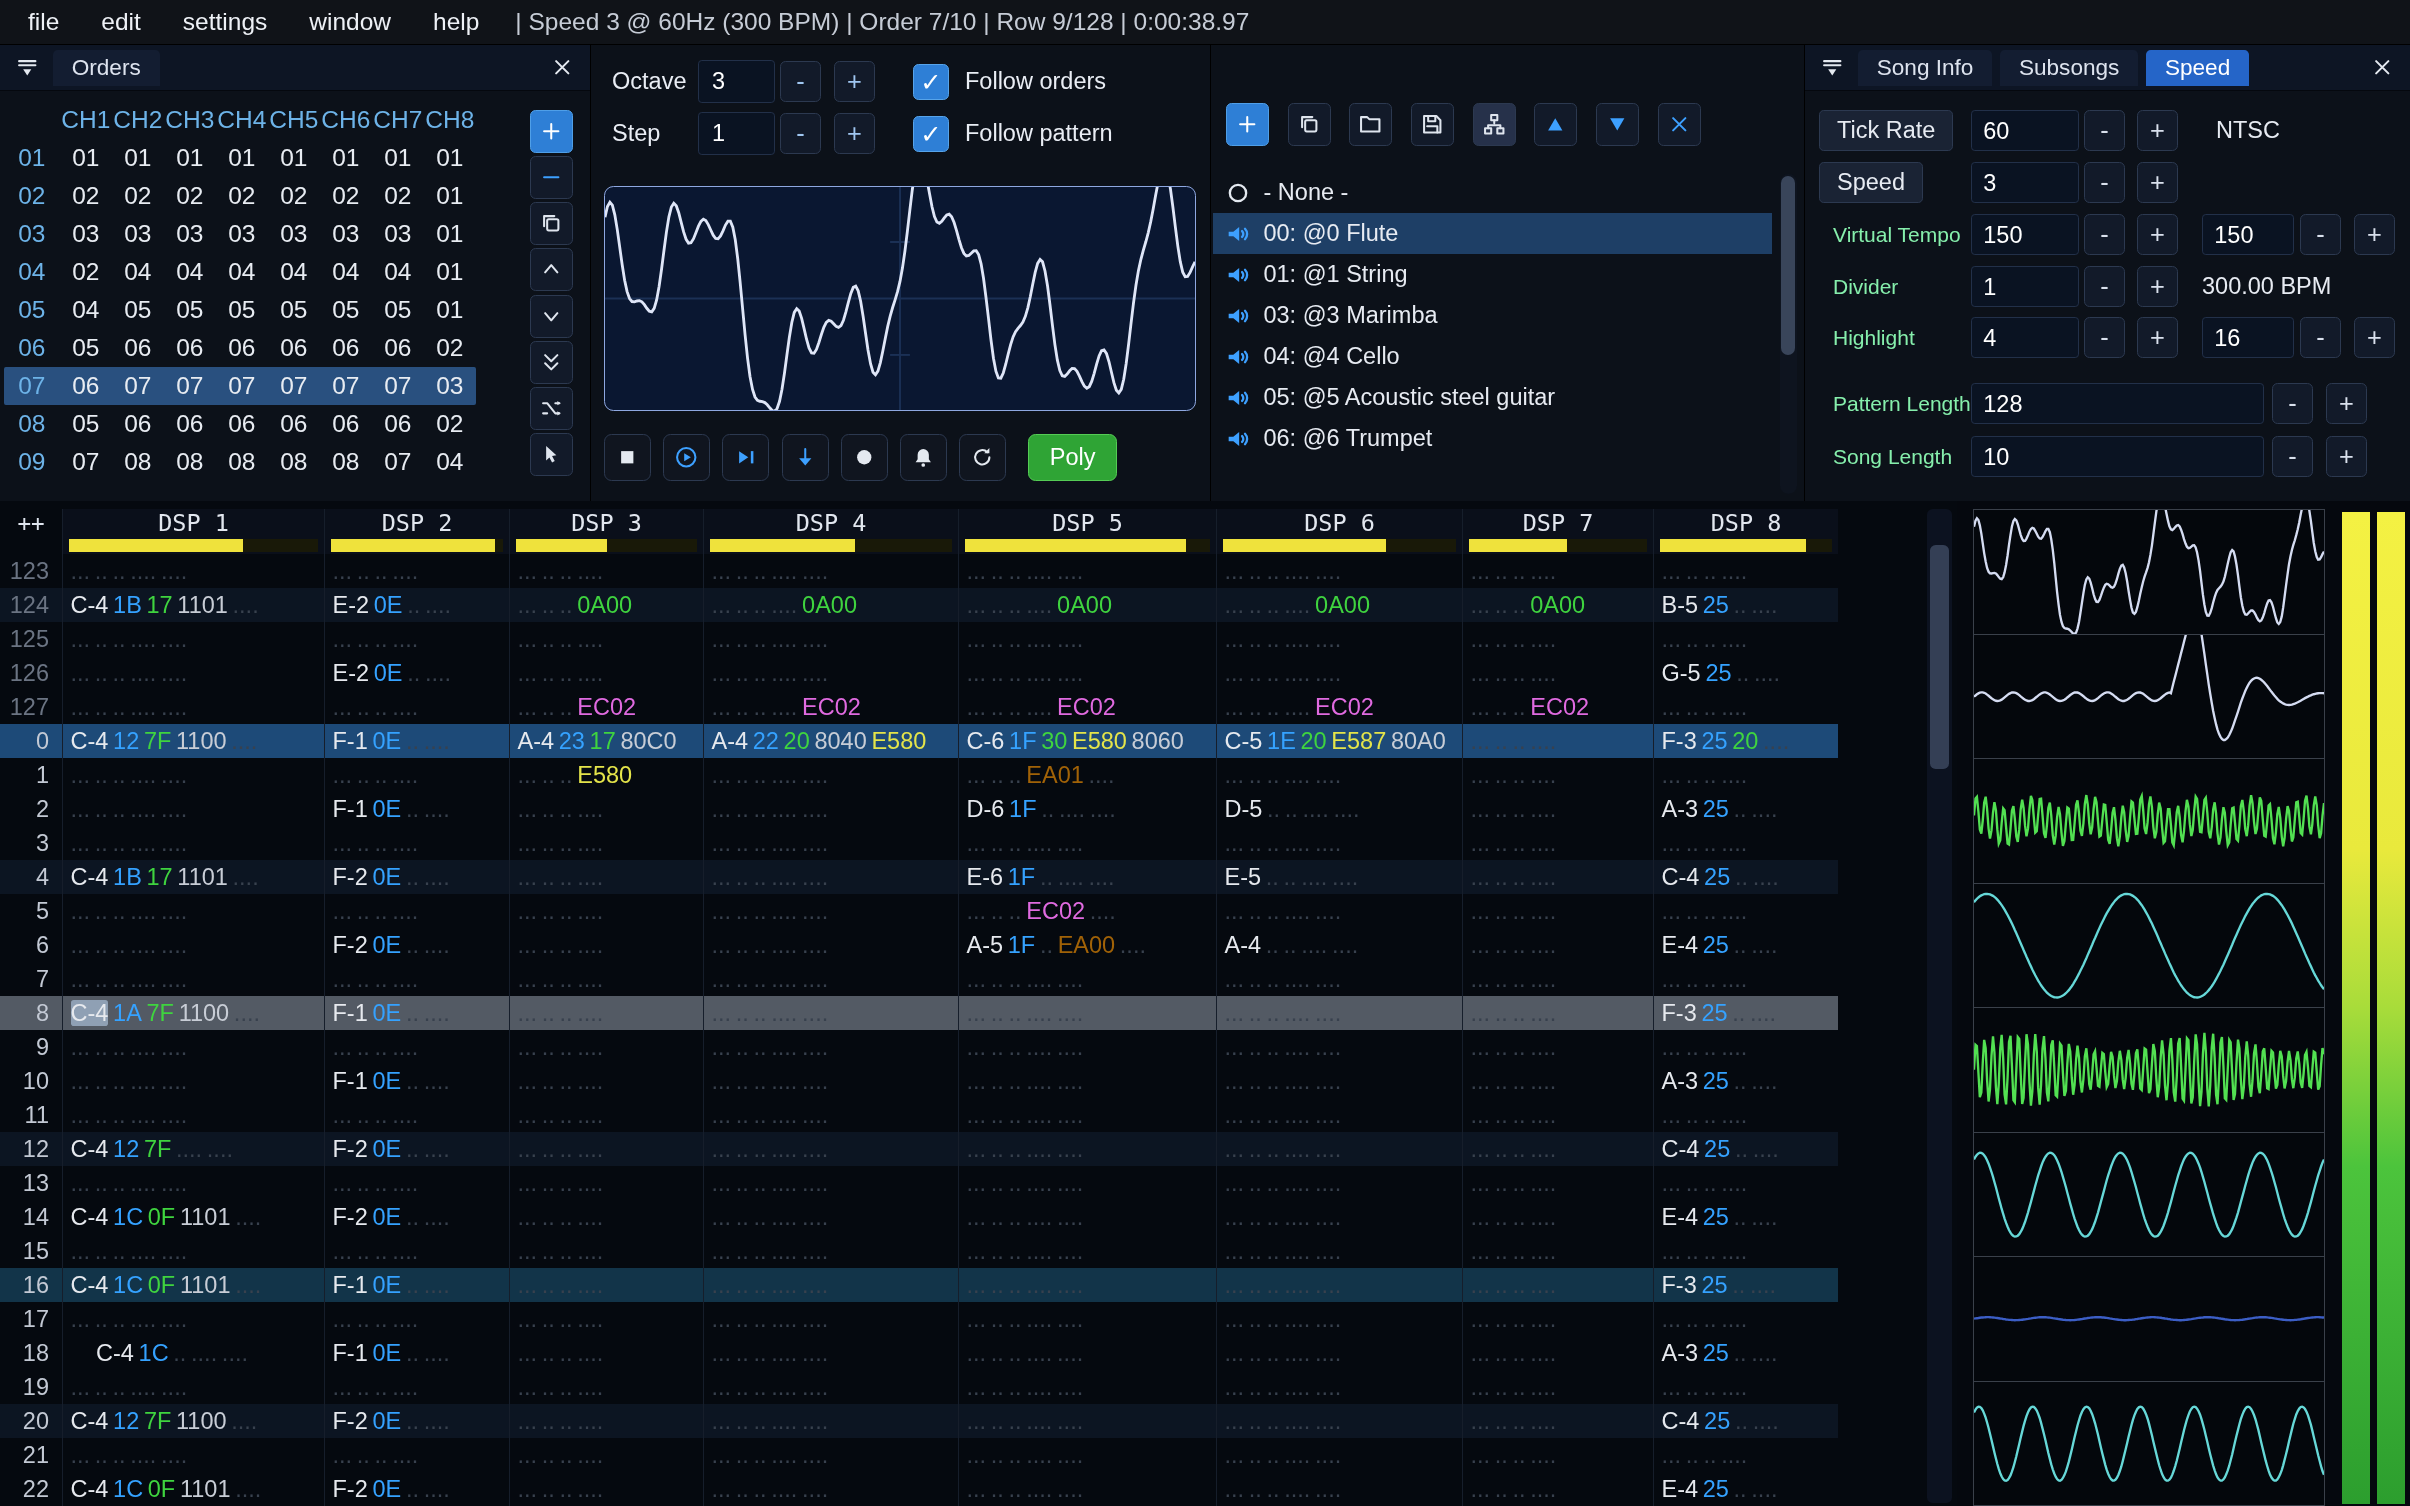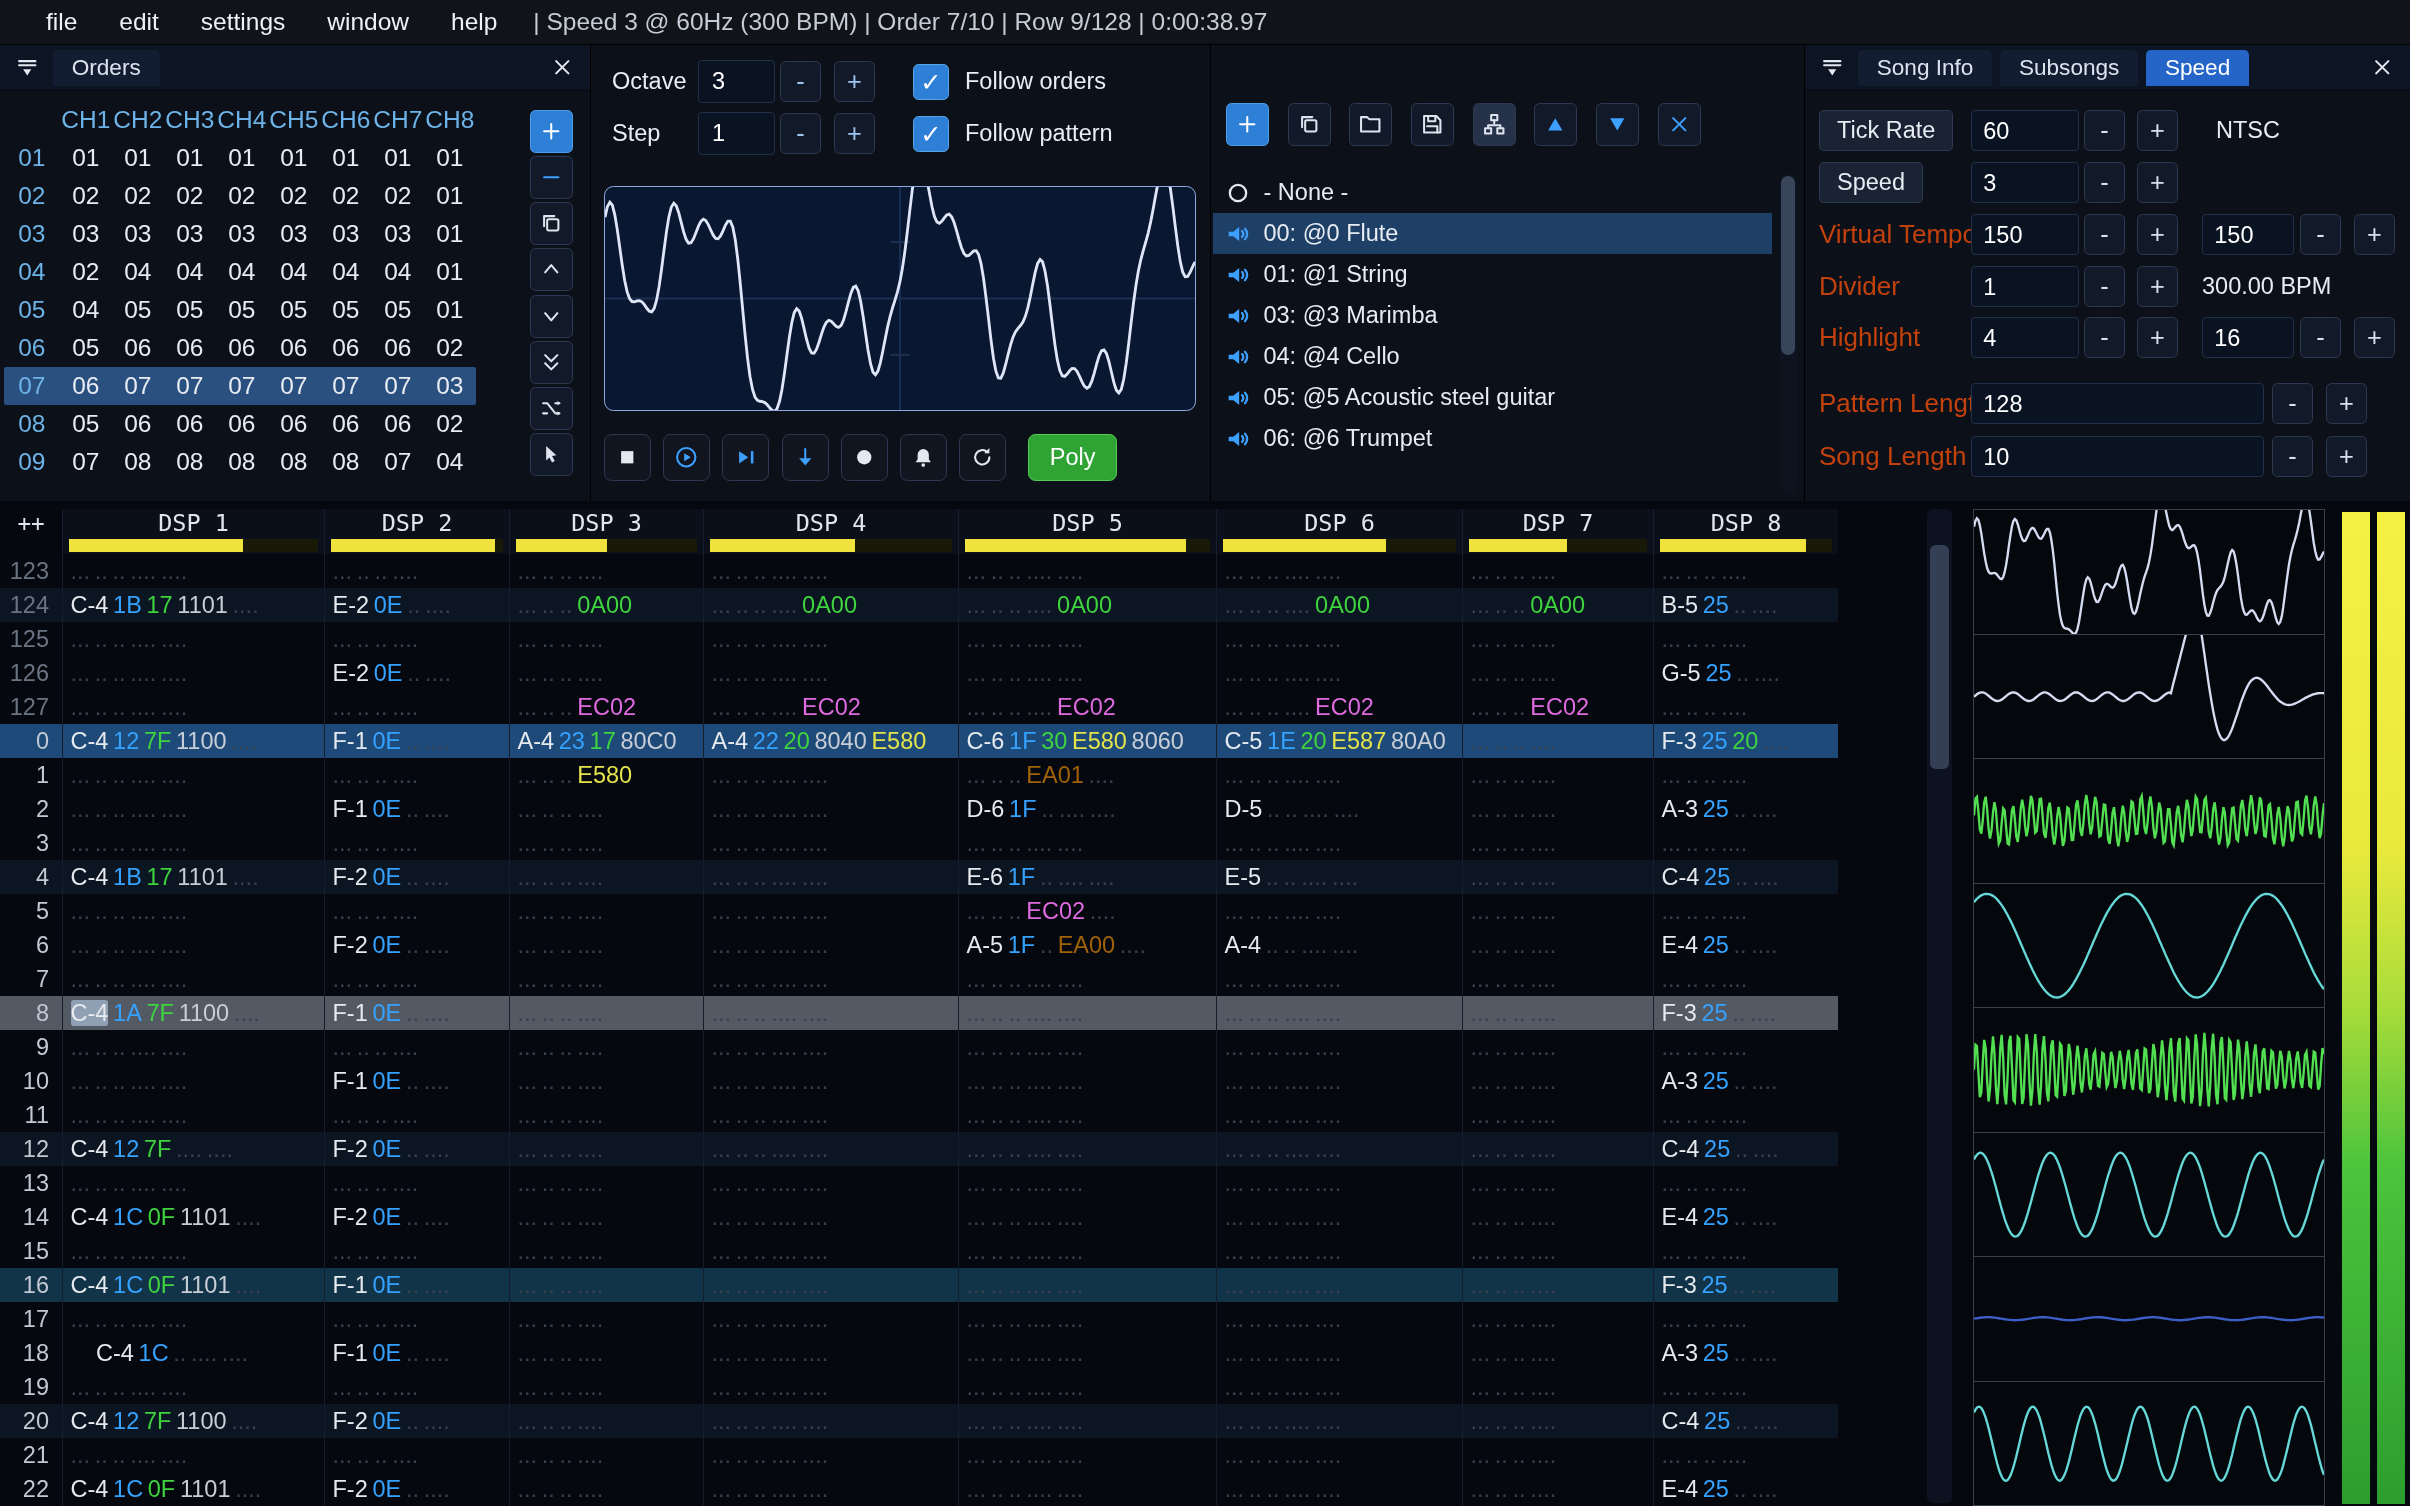--- a/index.html
+++ b/index.html
@@ -1,21 +1,21 @@
 <!DOCTYPE html>
 <html style="--accent: #3da0ff; --tab-active: #2565c8; --vu: #efe23c;font-size:15px"><head>
 <meta charset="utf-8">
 <style>
 *{margin:0;padding:0;box-sizing:border-box;font-family:"Liberation Sans",sans-serif}
 html,body{width:2411px;height:1507px;background:#04070d;color:#e8ecf2;overflow:hidden}
 #app{position:relative;width:2411px;height:1507px;background:#05080e}
 button{cursor:pointer;border:none;background:none;color:inherit;font-family:inherit}
 
 
-#menubar{position:absolute;left:0;top:0;width:2411px;height:45px;background:#101318;border-bottom:0.9px solid #000;display:flex;align-items:center;padding:0 25px;font-size:24.5px}
+#menubar{position:absolute;left:0;top:0;width:2411px;height:45px;background:#101318;border-bottom:0.9px solid #000;display:flex;align-items:center;padding:0 7px;font-size:24.5px}
 #menu-items{display:flex}
 .menu-item{padding:0 21px;color:#eef1f6;cursor:pointer}
 #menu-status{margin-left:15px;color:#c6ccd6;white-space:nowrap}
 
 
 .panel{position:absolute;top:45px;height:456px;background:#0c1119;border-right:1.9px solid #000}
 #orders-panel{left:0;width:591px}
 #middle-panel{left:591px;width:620px}
 #instruments-panel{left:1211px;width:594px}
 #songinfo-panel{left:1805px;width:605px;border-right:none}
@@ -66,21 +66,21 @@
 #inst-list{position:absolute;left:1.9px;top:127px;right:32px;bottom:1.9px;overflow:hidden}
 .inst-item{display:flex;align-items:center;height:41px;padding-left:11.3px;gap:11.3px;font-size:23.5px;color:#e7ebf2;cursor:pointer;white-space:nowrap}
 .inst-item.selected{background:#1e3f66}
 .inst-item .ic{width:28px;height:28px;flex:0 0 28px}
 #inst-scroll{position:absolute;right:7.5px;top:129px;bottom:7.5px;width:17px;background:#0e141f;border-radius:8.5px}
 #inst-scroll .thumb{position:absolute;left:1.9px;right:1.9px;top:1.9px;height:179px;background:#39455a;border-radius:7.5px}
 
 
 .si-body{position:absolute;left:0;right:0;top:46px;bottom:0}
 .si-row{position:absolute;left:0;right:0;height:42px}
-.si-label{position:absolute;left:14px;font-size:26px;line-height:41px;color:#c2410c;white-space:nowrap}
+.si-label{position:absolute;left:28px;font-size:21px;line-height:41px;color:#86efac;white-space:nowrap}
 .si-labelbtn{position:absolute;left:14px;height:41px;padding:0 17px;background:#1a2334;border:0.9px solid #2c3950;border-radius:4.7px;font-size:23.5px;color:#e7ebf2}
 .si-input{position:absolute;top:0;height:41px;background:#0a1322;border:0.9px solid #223049;border-radius:3.8px;font-size:23.5px;line-height:40px;padding-left:11.3px;color:#fff}
 .si-spin{position:absolute;top:0;width:41px;height:41px;background:#121a29;border:0.9px solid #2c3950;border-radius:5.6px;color:#d9e0ec;font-size:25.4px}
 .si-text{position:absolute;font-size:23.5px;line-height:41px;color:#e7ebf2;white-space:nowrap}
 
 
 #pattern-area{position:absolute;left:0;top:501px;width:1957px;height:1006px;background:#05090f;overflow:hidden}
 #pat-head{position:absolute;left:0;top:7.5px;height:45px;display:flex}
 #pat-corner{width:62px;text-align:center;font-family:"DejaVu Sans Mono",monospace;font-size:22.6px;color:#dfe5ee;line-height:28px;cursor:pointer}
 .pchead{position:relative;border-left:0.9px solid #161e2b;background:#0a0f1a;cursor:pointer}

